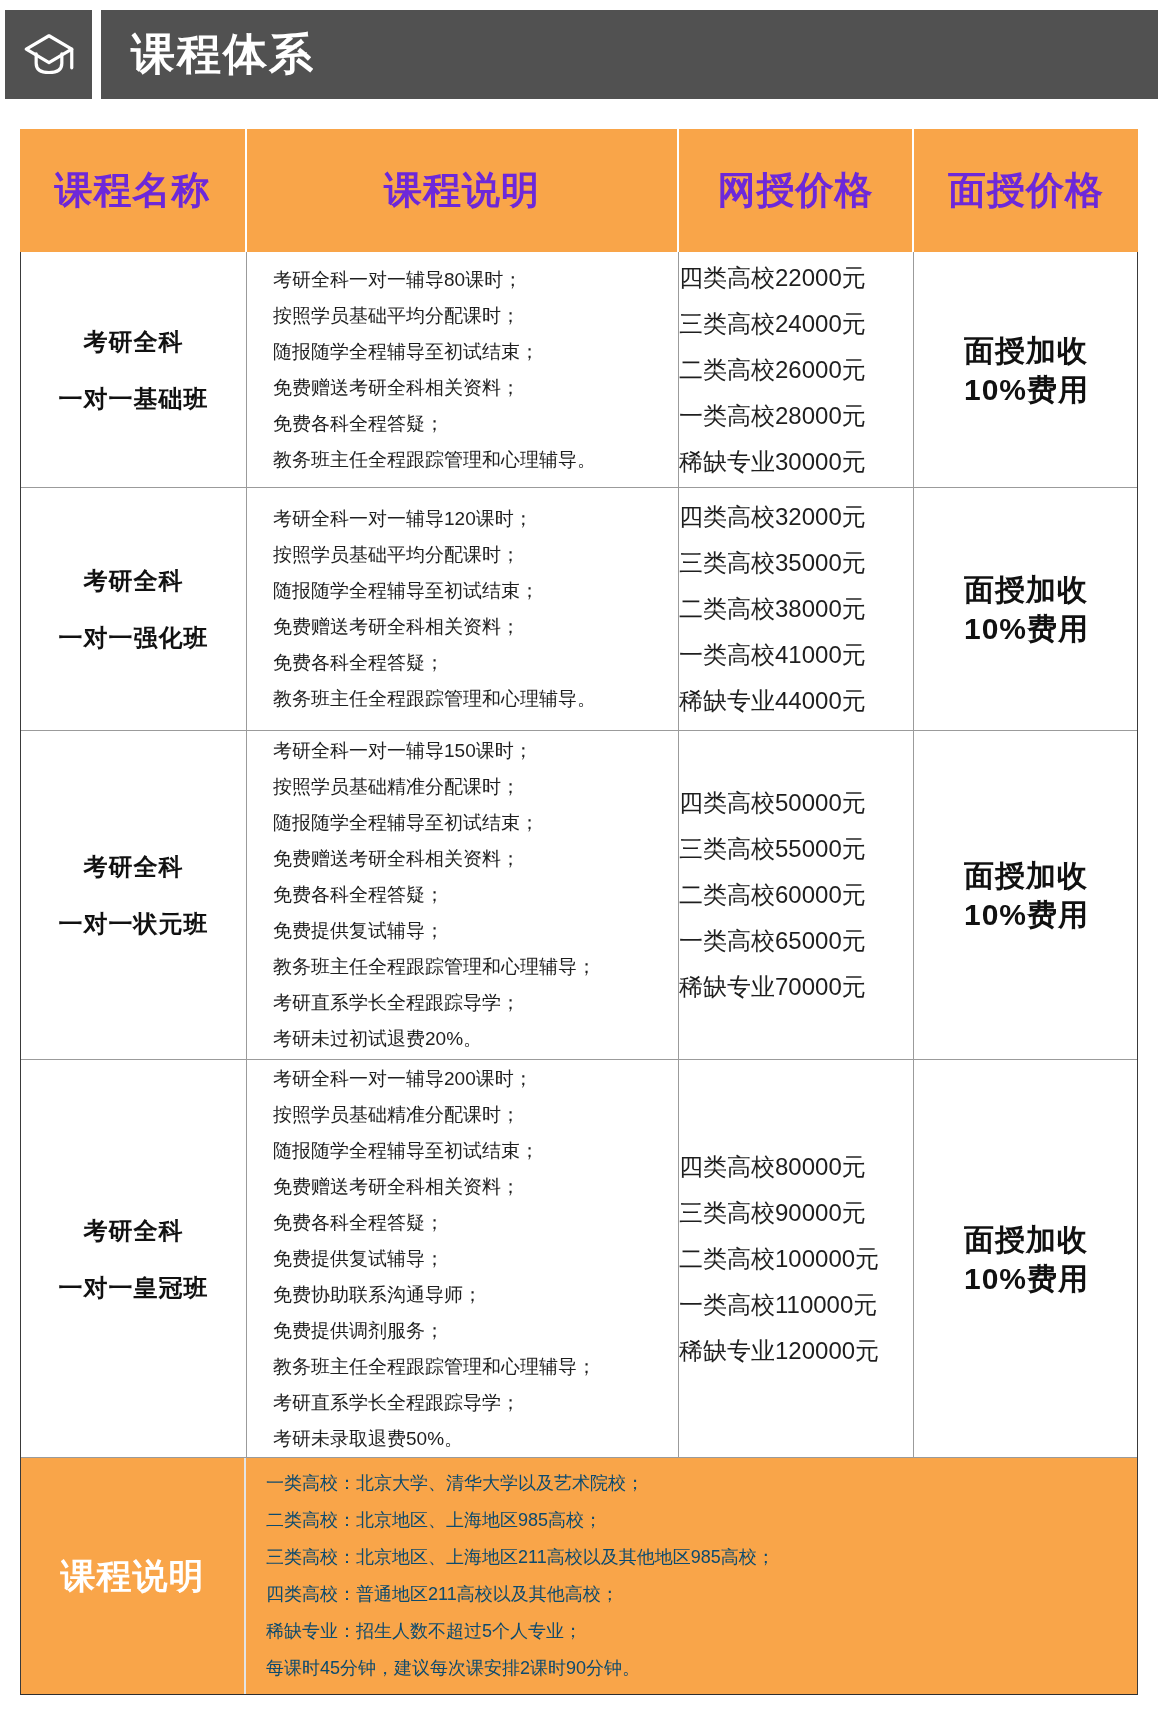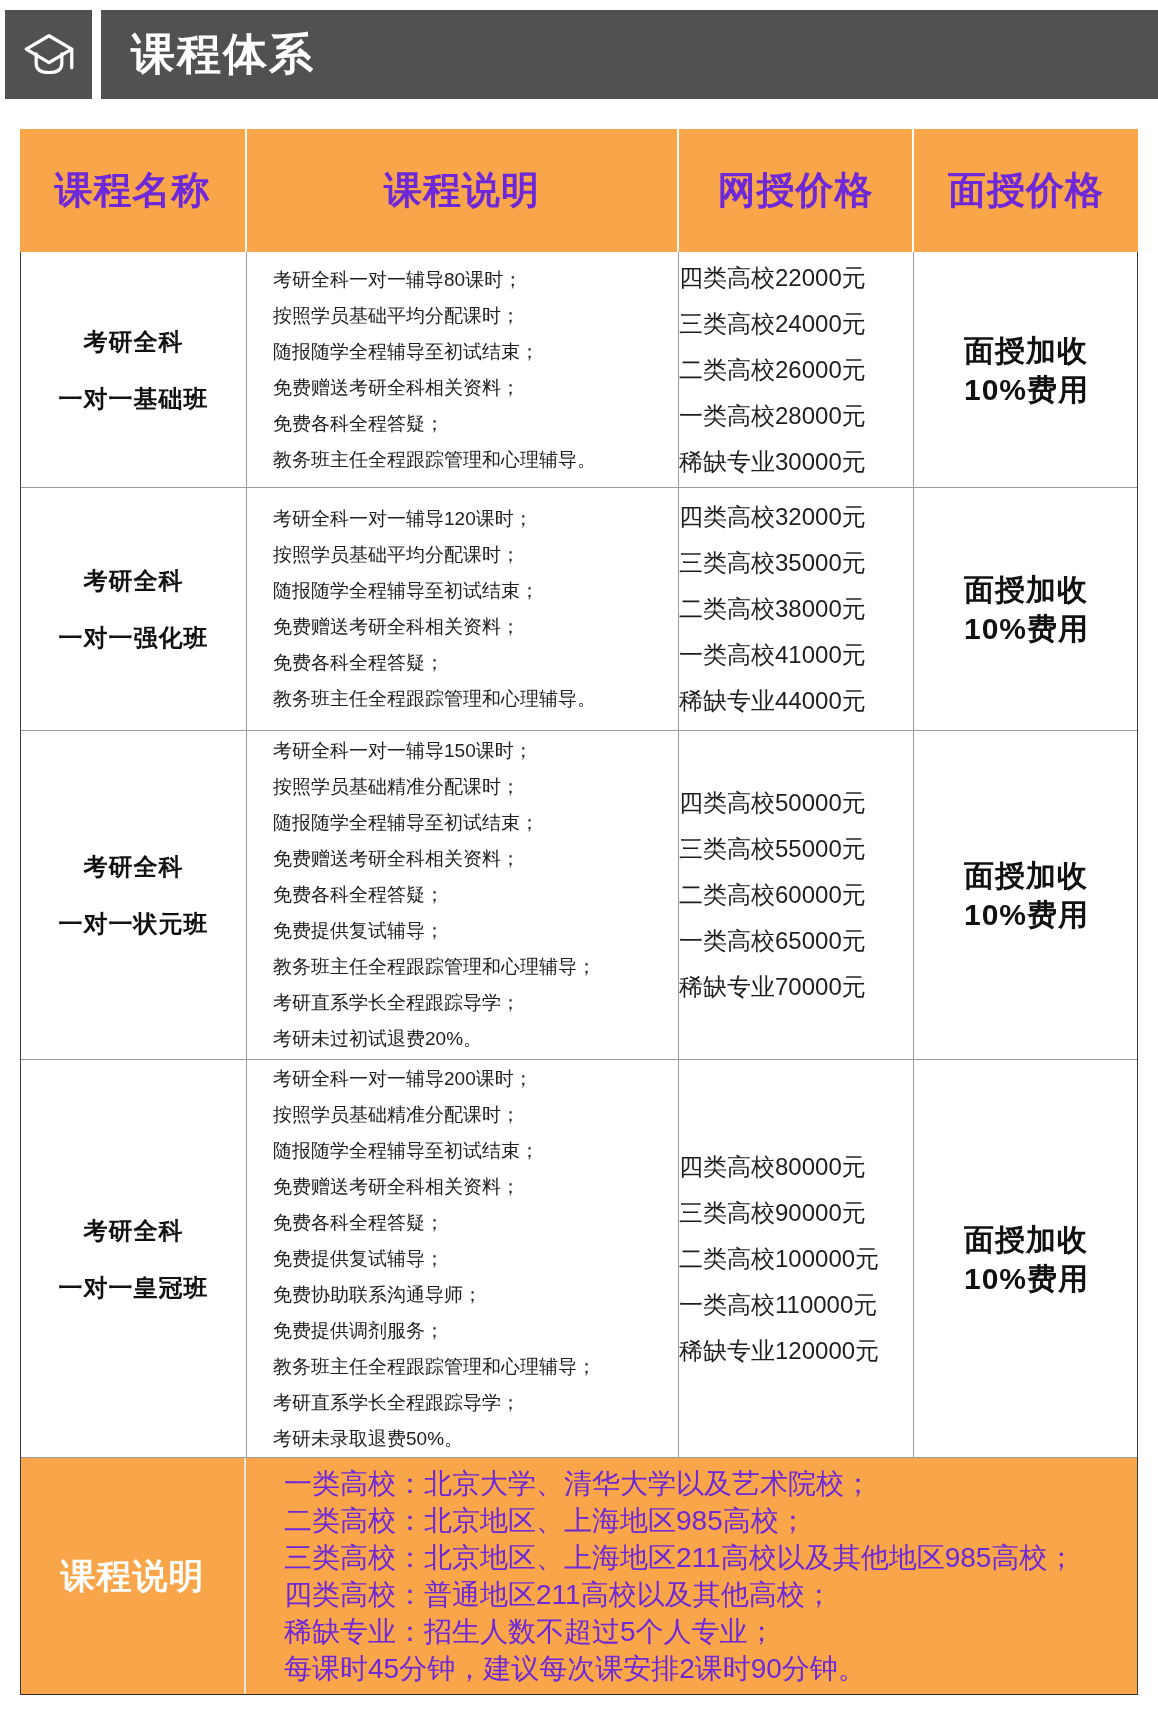--- a/index.html
+++ b/index.html
@@ -103,22 +103,22 @@
     display:flex; align-items:center; justify-content:center;
     border-right:2px solid #e4e4e4;
   }
   .footer-label {
     color:#ffffff; font-size:35px; font-weight:bold; letter-spacing:1px;
   }
   .footer-notes-cell {
     display:flex; flex-direction:column; justify-content:center;
   }
   .footer-notes {
-    color:#6d28d9; font-size:28px; line-height:37px;
-    padding-left:38px; padding-right:10px;
+    color:#0c4a6e; font-size:18px; line-height:37px;
+    padding-left:20px; padding-right:10px;
     white-space:pre-line;
   }
 </style>
 </head>
 <body>
 
 <div class="page">
 
   <div class="banner-icon-box">
     <svg viewBox="0 0 96 96" fill="none" stroke="#ffffff" stroke-width="5.5" stroke-linejoin="round" stroke-linecap="round">

